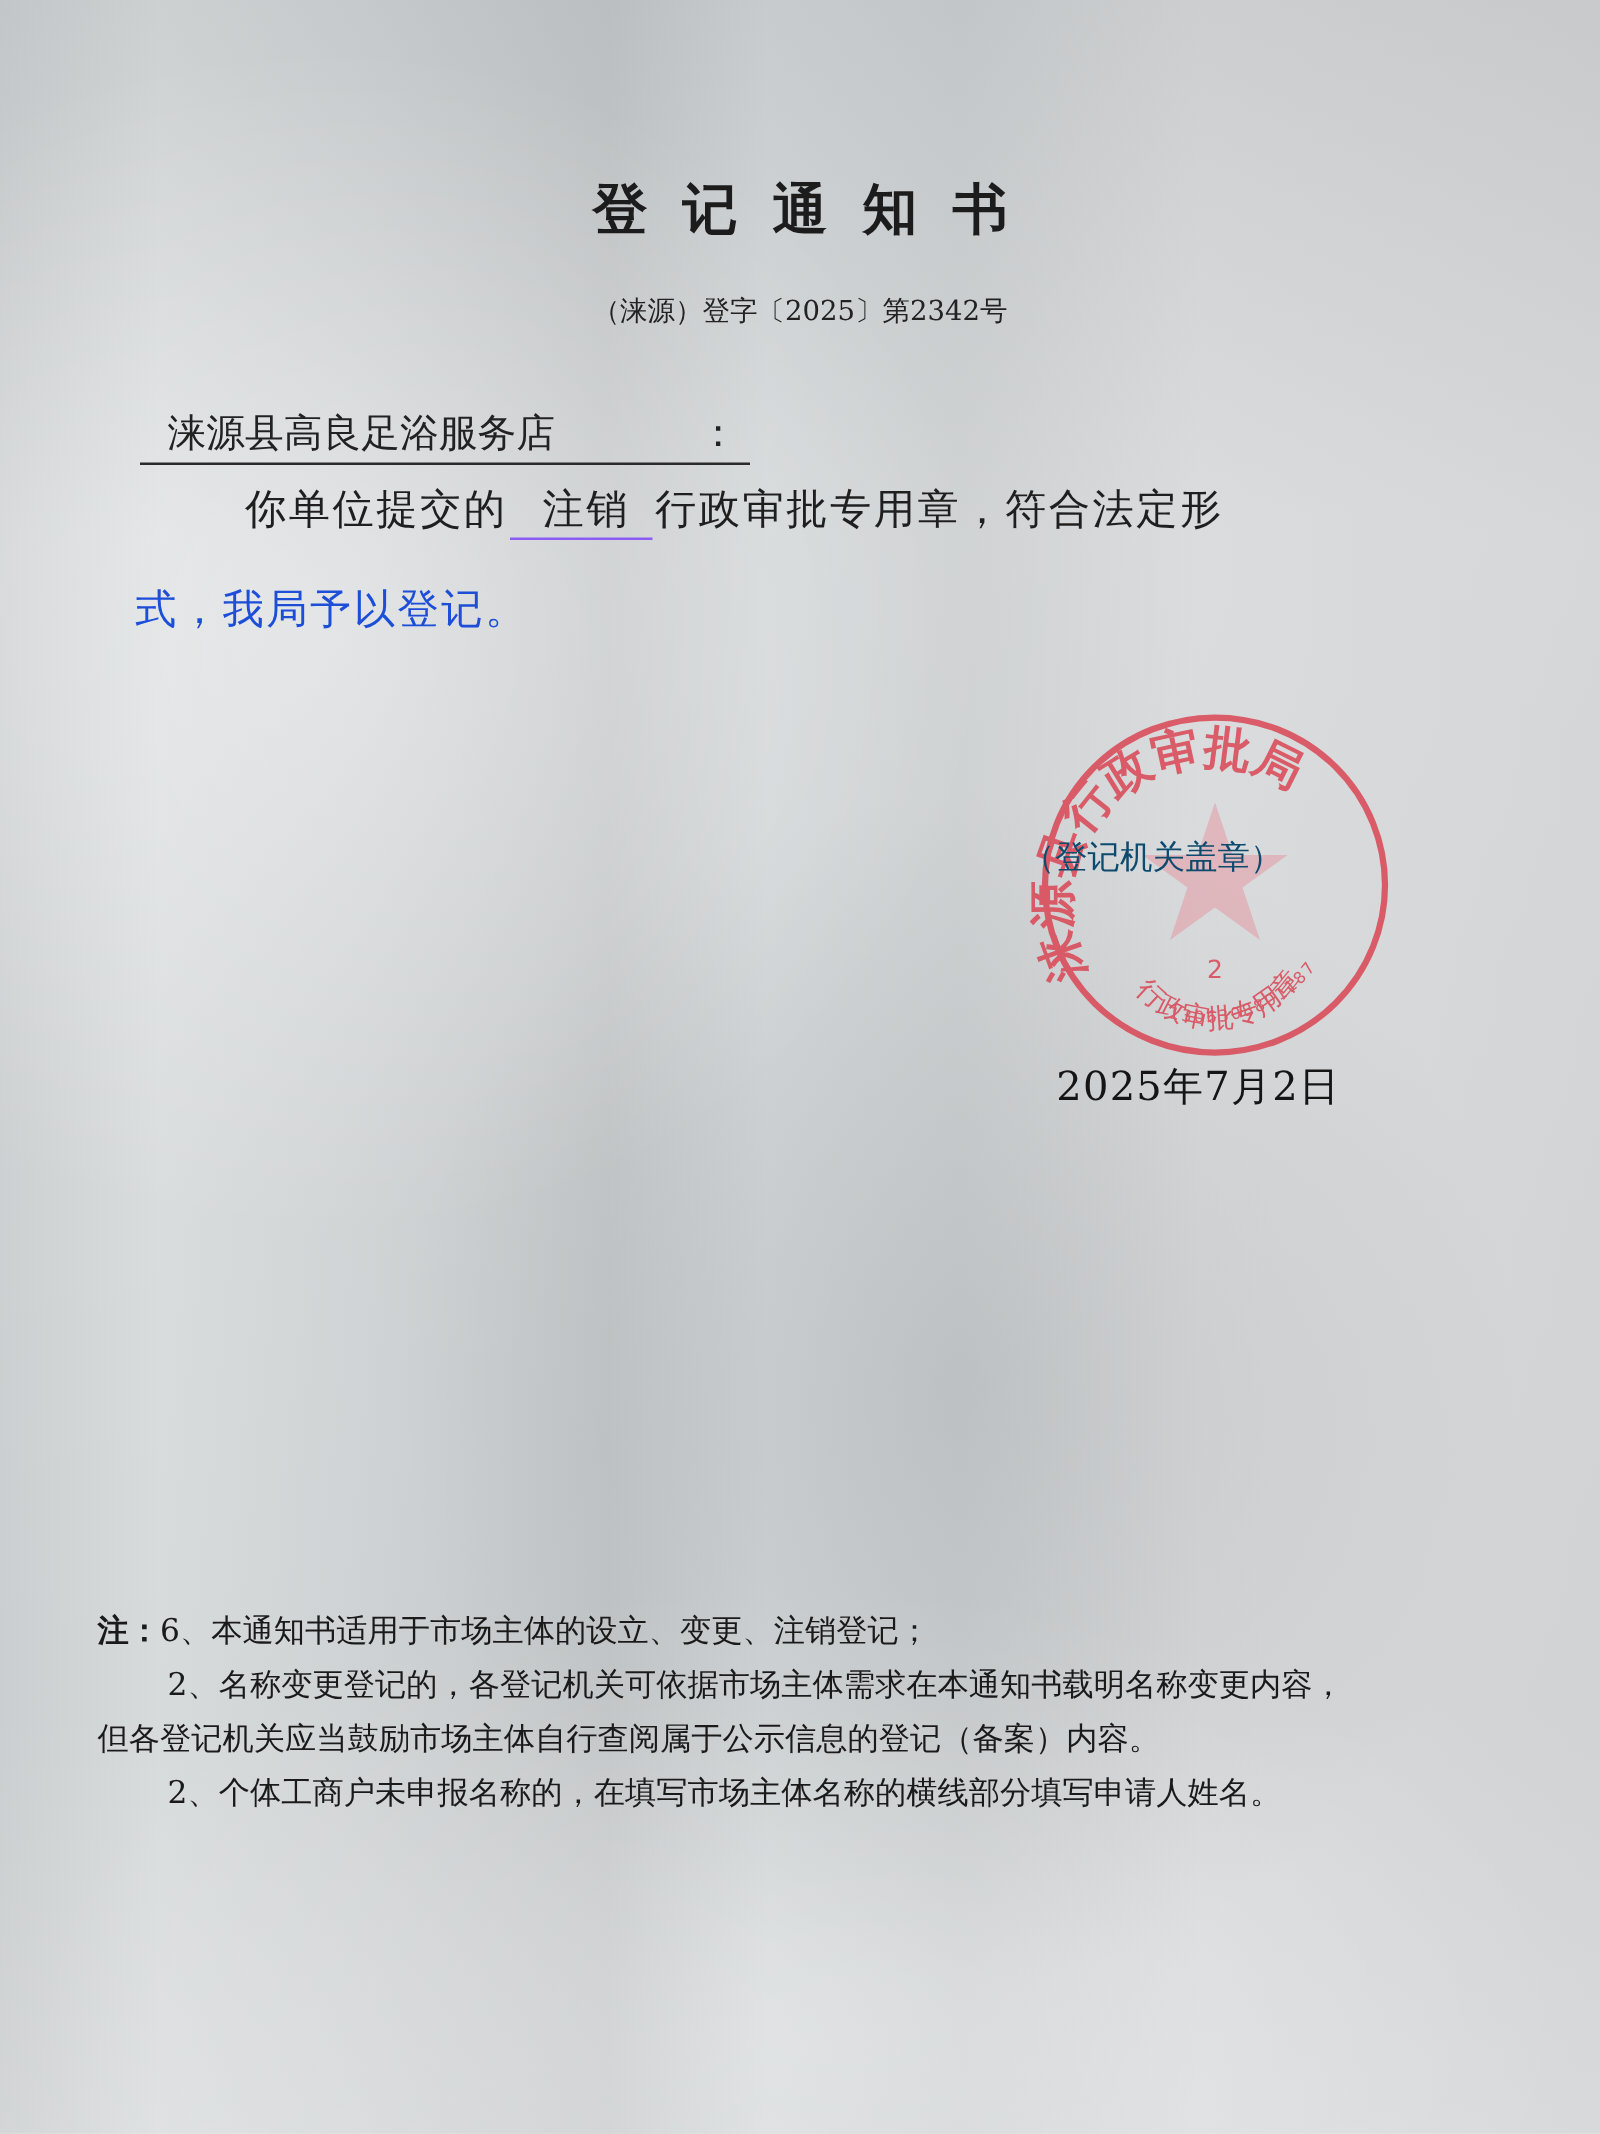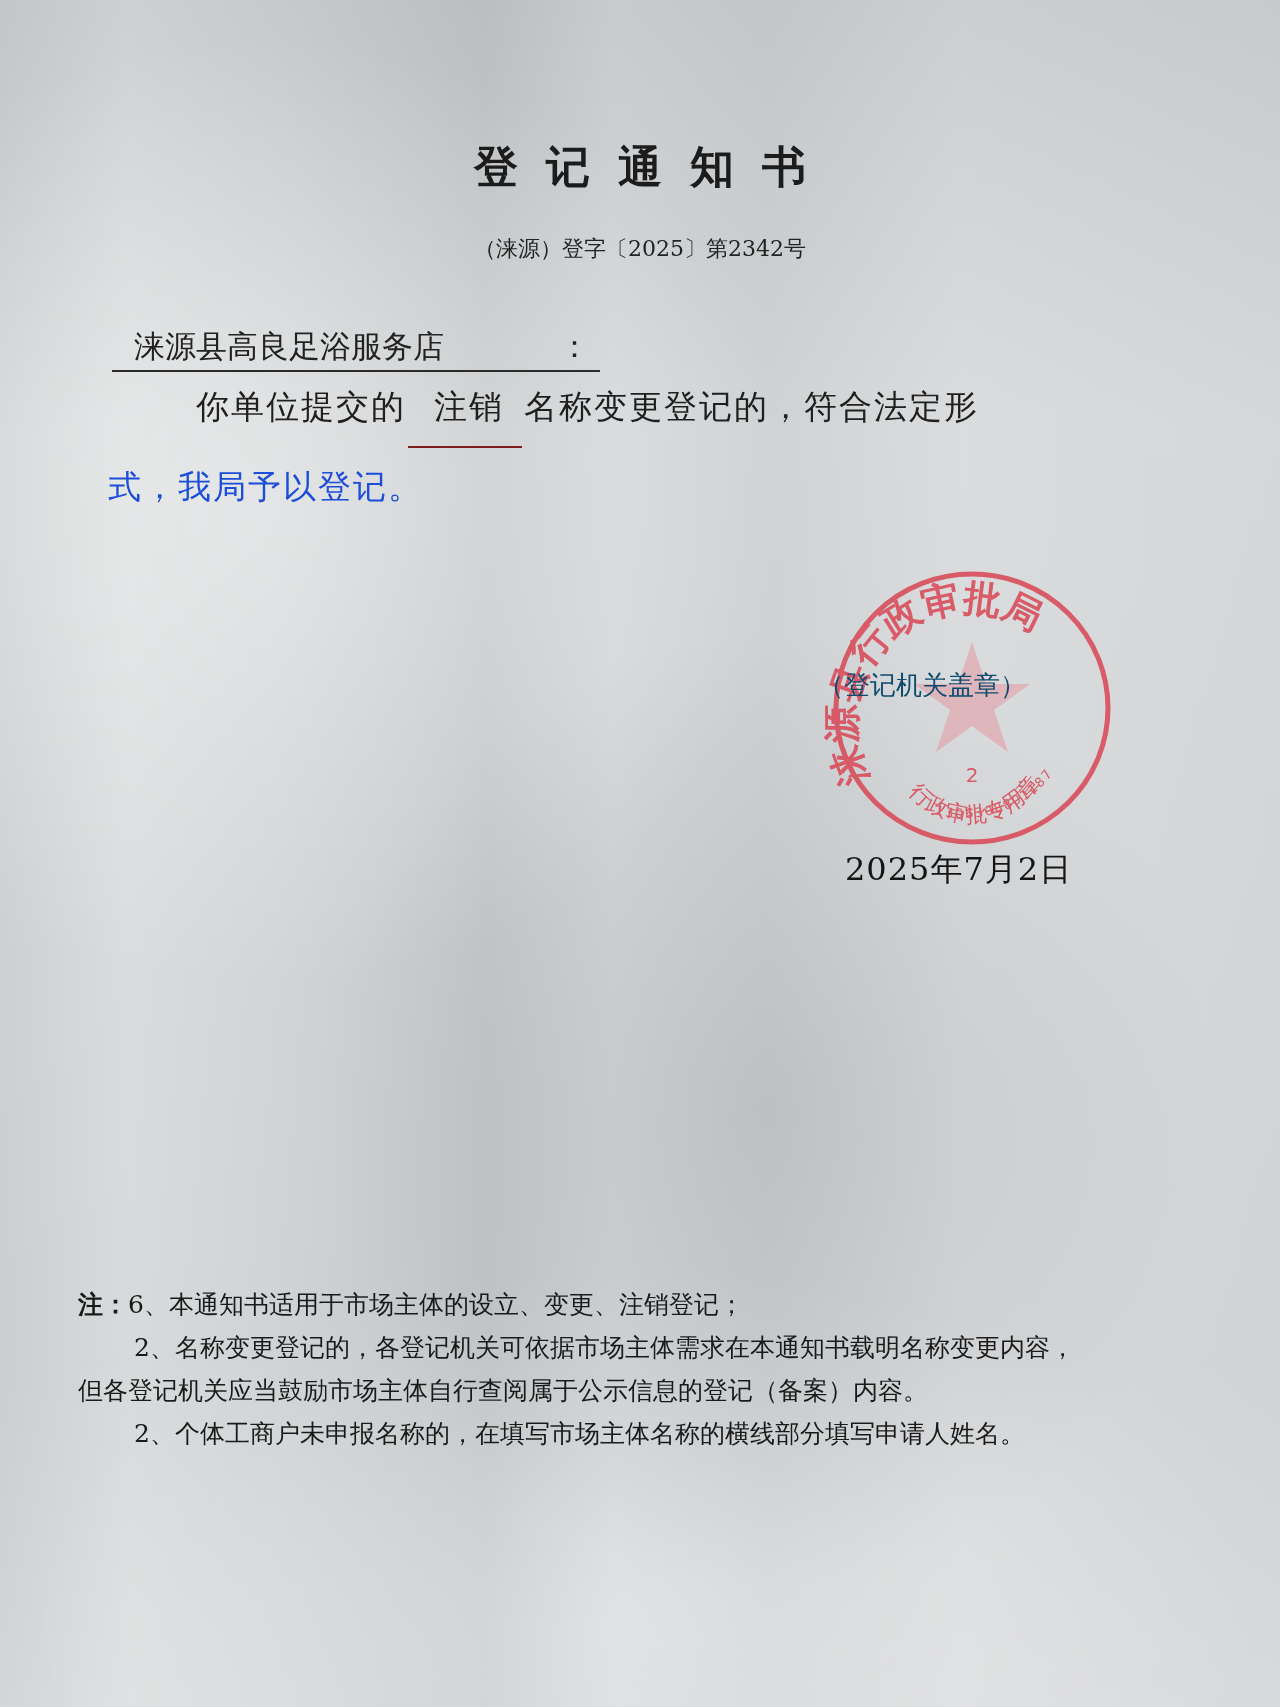--- a/index.html
+++ b/index.html
@@ -78,22 +78,22 @@
       position: absolute;
       top: 385px;
       left: 196px;
       font-size: 33px;
       letter-spacing: 2px;
       color: #1f1f1f;
       white-space: nowrap;
     }
     .fill-blank {
       display: inline-block;
-      border-bottom: 2px solid #7f1d1d;
-      padding: 0 18px 16px 26px;
+      border-bottom: 2px solid #8b5cf6;
+      padding: 0 18px 0 26px;
       margin: 0 2px;
     }
     .body-line2 {
       position: absolute;
       top: 465px;
       left: 108px;
       font-size: 33px;
       letter-spacing: 2px;
       color: #1d4ed8;
       white-space: nowrap;
@@ -149,21 +149,21 @@
 <div class="title">登记通知书</div>
 
 <div class="doc-number">（涞源）登字〔2025〕第2342号</div>
 
 <div class="addressee">
   <span>涞源县高良足浴服务店</span>
   <span class="colon">：</span>
 </div>
 
 <div class="body-line1">
-  <span>你单位提交的</span><span class="fill-blank">注销</span><span>名称变更登记的，符合法定形</span>
+  <span>你单位提交的</span><span class="fill-blank">注销</span><span>行政审批专用章，符合法定形</span>
 </div>
 
 <div class="body-line2">式，我局予以登记。</div>
 
 <svg class="stamp" viewBox="0 0 296 288" xmlns="http://www.w3.org/2000/svg">
   <defs>
     <path id="outerArc" d="M 52 220 A 112 112 0 1 1 250 196" fill="none"></path>
     <path id="innerArc" d="M 72 200 A 78 78 0 0 0 226 150" fill="none"></path>
     <path id="codeArc" d="M 70 226 A 112 112 0 0 0 242 190" fill="none"></path>
   </defs>

